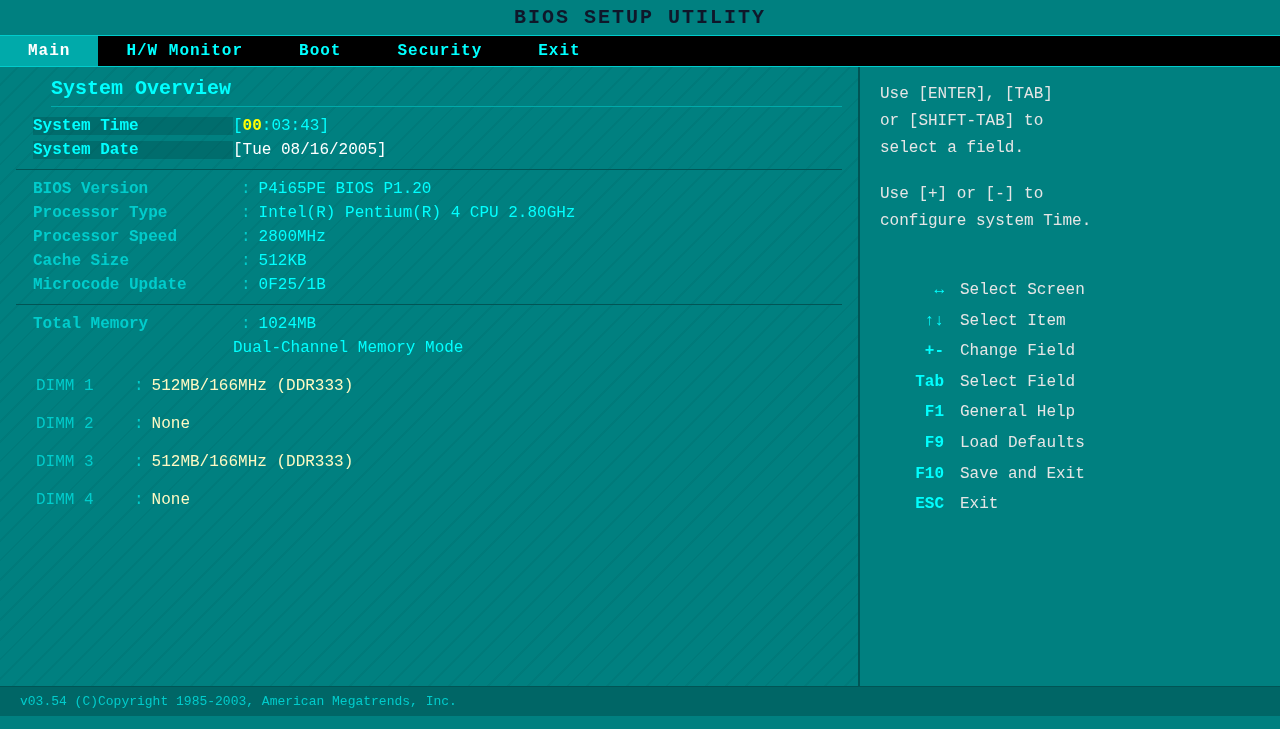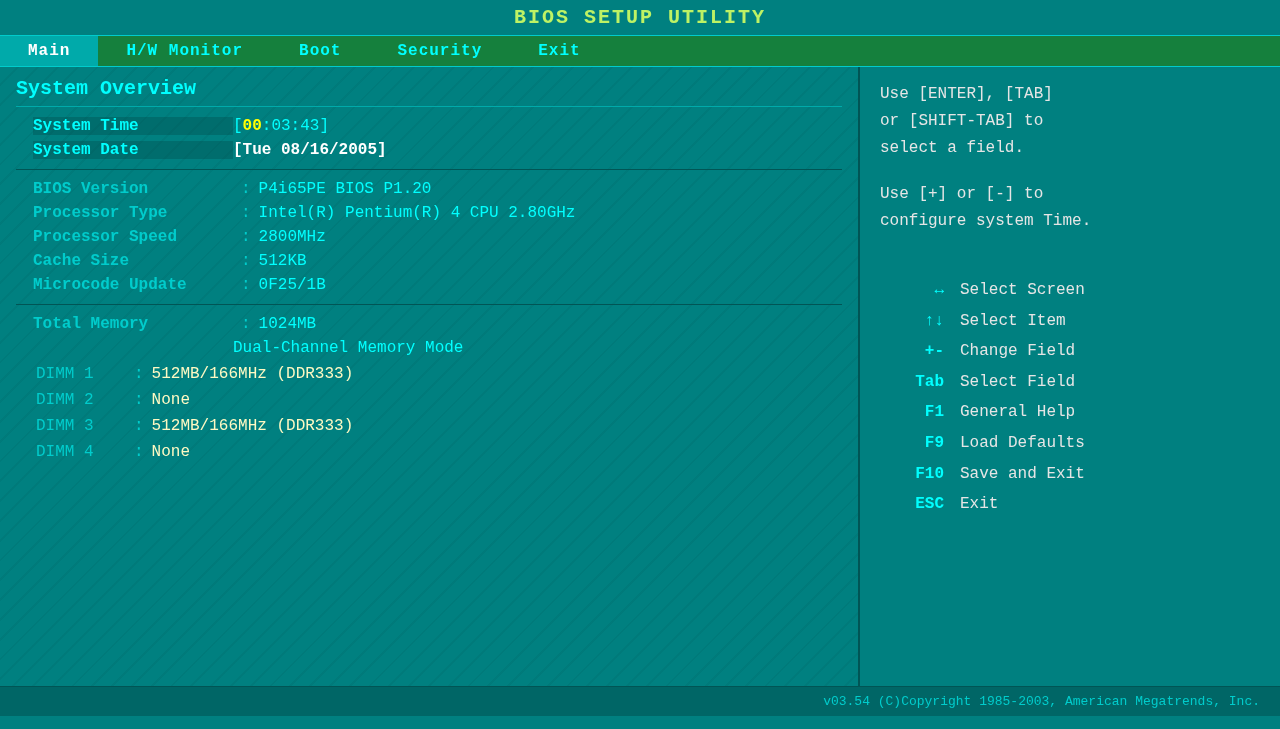--- a/index.html
+++ b/index.html
@@ -16,26 +16,26 @@
       overflow: hidden;
       color: #00ffff;
     }
 
     .title-bar {
       background-color: #008080;
       text-align: center;
       padding: 6px 0;
       font-size: 20px;
       font-weight: bold;
-      color: #bef264;
+      color: #0f172a;
       letter-spacing: 2px;
     }
 
     .menu-bar {
-      background-color: #15803d;
+      background-color: #000000;
       display: flex;
       flex-direction: row;
       border-top: 1px solid #00cccc;
       border-bottom: 1px solid #00cccc;
     }
 
     .menu-item {
       padding: 6px 28px;
       font-size: 16px;
       font-weight: bold;
@@ -75,20 +75,21 @@
         rgba(0, 100, 100, 0.2) 12px,
         rgba(0, 100, 100, 0.2) 14px
       );
       pointer-events: none;
       z-index: 0;
     }
 
     .left-panel > * {
       position: relative;
       z-index: 1;
+      margin-left: 35px;
     }
 
     .right-panel {
       flex: 1;
       padding: 14px 20px;
       font-size: 16px;
       line-height: 1.6;
       color: #00ffff;
     }
 
@@ -123,21 +124,21 @@
       margin: 0 8px;
       color: #00cccc;
     }
 
     .field-value {
       color: #00ffff;
     }
 
     .field-value.bright {
       color: #ffffff;
-      font-weight: bold;
+      font-weight: normal;
     }
 
     .section-divider {
       border: none;
       border-top: 1px solid #005555;
       margin: 10px 0;
     }
 
     .help-text {
       font-size: 16px;
@@ -178,27 +179,26 @@
 
     .bottom-bar {
       background-color: #006666;
       height: 30px;
       display: flex;
       align-items: center;
       padding: 0 20px;
       font-size: 13px;
       color: #00cccc;
       border-top: 1px solid #005555;
-      justify-content: flex-end;
     }
 
     .dimm-row {
       display: flex;
       flex-direction: row;
-      margin: 8px 0;
+      margin: 20px 0;
       font-size: 16px;
       padding-left: 20px;
     }
 
     .dimm-label {
       min-width: 90px;
       color: #00cccc;
     }
 
     .dimm-separator {

